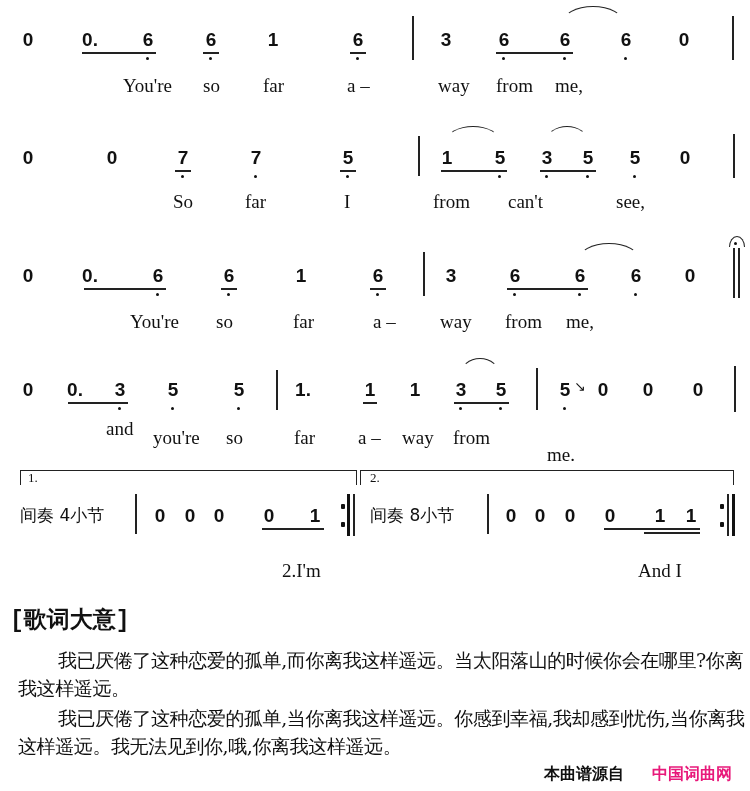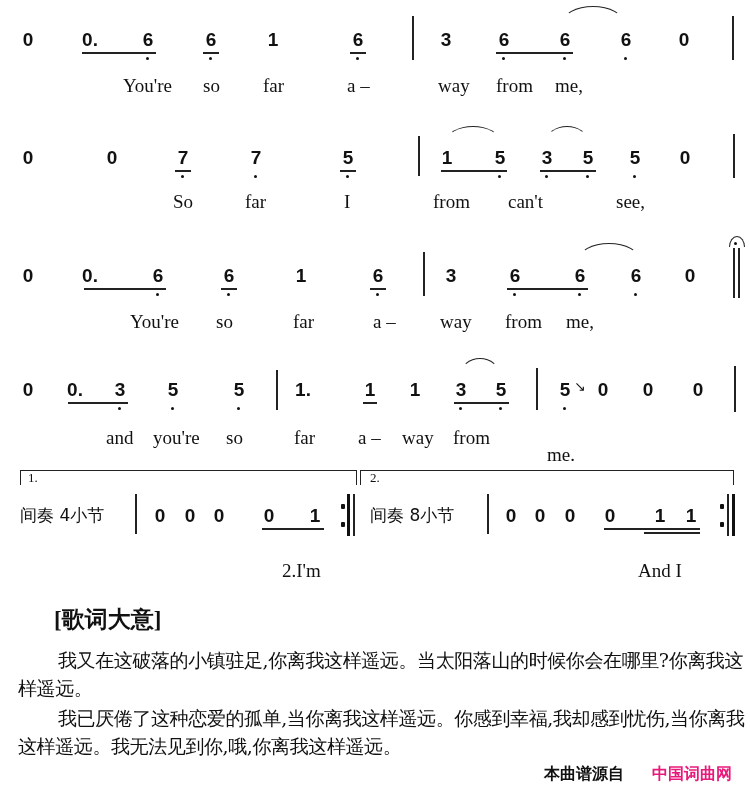--- a/index.html
+++ b/index.html
@@ -8,21 +8,21 @@
   .note { position: absolute; font-family: "Liberation Sans", sans-serif; font-weight: bold; font-size: 19px; line-height: 22px; width: 20px; text-align: center; }
   .dotbelow::after { content: ""; position: absolute; left: 8px; bottom: -9px; width: 3px; height: 3px; border-radius: 50%; background: #111; }
   .uline { position: absolute; height: 1.5px; background: #222; }
   .bar { position: absolute; width: 1.5px; background: #222; }
   .bar-thick { position: absolute; width: 3px; background: #111; }
   .slur { position: absolute; border: 1.5px solid #222; border-bottom: none; border-left-color: transparent; border-right-color: transparent; border-radius: 50% 50% 0 0 / 100% 100% 0 0; }
   .lyric { position: absolute; font-family: "Liberation Serif", serif; font-size: 19px; line-height: 22px; white-space: nowrap; }
   .rdot { position: absolute; width: 4px; height: 5px; background: #111; border-radius: 1px; }
   .bracket { position: absolute; border-top: 1.5px solid #222; border-left: 1.5px solid #222; border-right: 1.5px solid #222; height: 14px; }
   .cn { position: absolute; font-family: "DejaVu Sans", sans-serif; font-size: 17px; white-space: nowrap; }
-  .cn-serif { position: absolute; font-family: Liberation Serif, serif; white-space: nowrap; margin-left: 44px; }
+  .cn-serif { position: absolute; font-family: Liberation Mono, monospace; white-space: nowrap; }
   .voltanum { position: absolute; font-family: "Liberation Serif", serif; font-size: 13px; }
   .para { position: absolute; left: 18px; width: 730px; font-family: "DejaVu Serif", serif; font-size: 19px; line-height: 28px; letter-spacing: -0.4px; }
 </style>
 </head>
 <body>
 
 <div>
   <span class="note" style="left:18px;top:29px">0</span>
   <span class="note" style="left:80px;top:29px">0.</span>
   <span class="note dotbelow" style="left:138px;top:29px">6</span>
@@ -129,21 +129,21 @@
   <span class="note dotbelow" style="left:491px;top:379px">5</span>
   <div class="uline" style="left:454px;top:402px;width:55px"></div>
   <div class="bar" style="left:536px;top:368px;height:42px"></div>
   <span class="note dotbelow" style="left:555px;top:379px">5</span>
   <span class="abs" style="left:574px;top:378px;font-family:'DejaVu Sans',sans-serif;font-size:14px">↘</span>
   <span class="note" style="left:593px;top:379px">0</span>
   <span class="note" style="left:638px;top:379px">0</span>
   <span class="note" style="left:688px;top:379px">0</span>
   <div class="bar" style="left:734px;top:366px;height:46px"></div>
 
-  <span class="lyric" style="left:106px;top:427px">and</span>
+  <span class="lyric" style="left:106px;top:418px">and</span>
   <span class="lyric" style="left:153px;top:427px">you're</span>
   <span class="lyric" style="left:226px;top:427px">so</span>
   <span class="lyric" style="left:294px;top:427px">far</span>
   <span class="lyric" style="left:358px;top:427px">a –</span>
   <span class="lyric" style="left:402px;top:427px">way</span>
   <span class="lyric" style="left:453px;top:427px">from</span>
   <span class="lyric" style="left:547px;top:444px">me.</span>
 </div>
 
 <div>
@@ -179,20 +179,20 @@
   <div class="uline" style="left:644px;top:532px;width:56px"></div>
   <div class="rdot" style="left:720px;top:504px"></div>
   <div class="rdot" style="left:720px;top:522px"></div>
   <div class="bar" style="left:727px;top:494px;height:42px"></div>
   <div class="bar-thick" style="left:732px;top:494px;height:42px"></div>
   <span class="lyric" style="left:638px;top:560px">And  I</span>
 </div>
 
 <div>
   <span class="cn-serif" style="left:10px;top:604px;font-size:23px;font-weight:bold">[歌词大意]</span>
-  <div class="para" style="top:646px;text-indent:40px">我又在这破落的小镇驻足,你离我这样遥远。当太阳落山的时候你会在哪里?你离我这样遥远。</div>
+  <div class="para" style="top:646px;text-indent:40px">我已厌倦了这种恋爱的孤单,而你离我这样遥远。当太阳落山的时候你会在哪里?你离我这样遥远。</div>
   <div class="para" style="top:704px;text-indent:40px">我已厌倦了这种恋爱的孤单,当你离我这样遥远。你感到幸福,我却感到忧伤,当你离我这样遥远。我无法见到你,哦,你离我这样遥远。</div>
 </div>
 
 <div>
   <span class="cn" style="left:544px;top:764px;font-size:16px;font-weight:bold;color:#111">本曲谱源自</span>
   <span class="cn" style="left:652px;top:764px;font-size:16px;font-weight:bold;color:#e8197a">中国词曲网</span>
 </div>
 
 </body></html>

